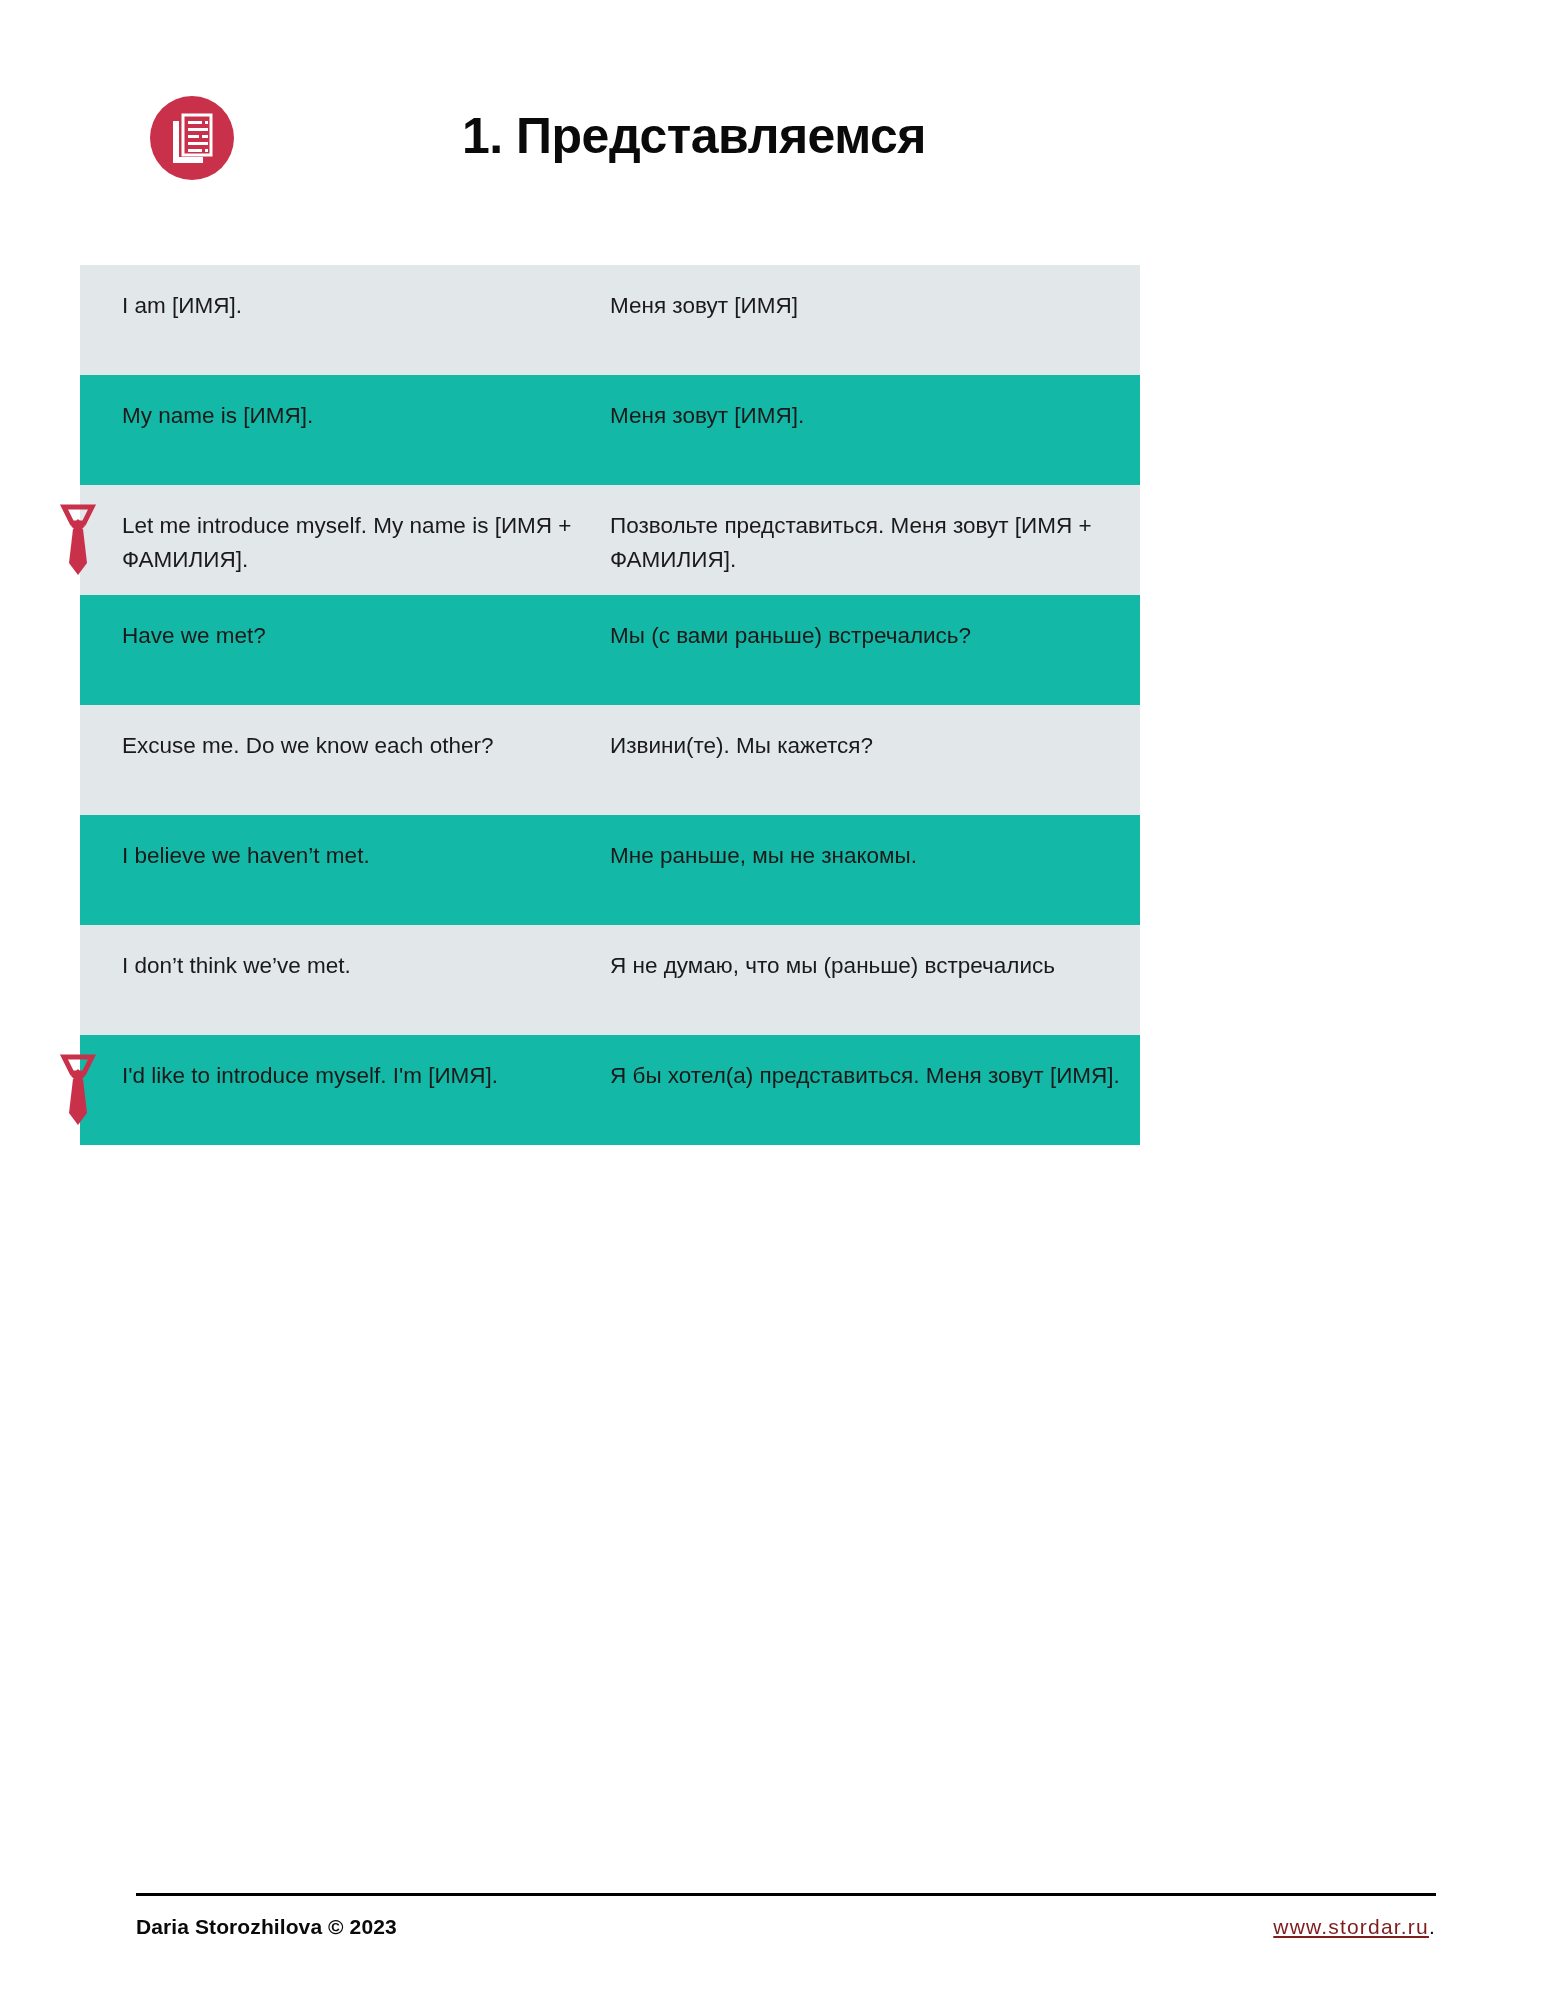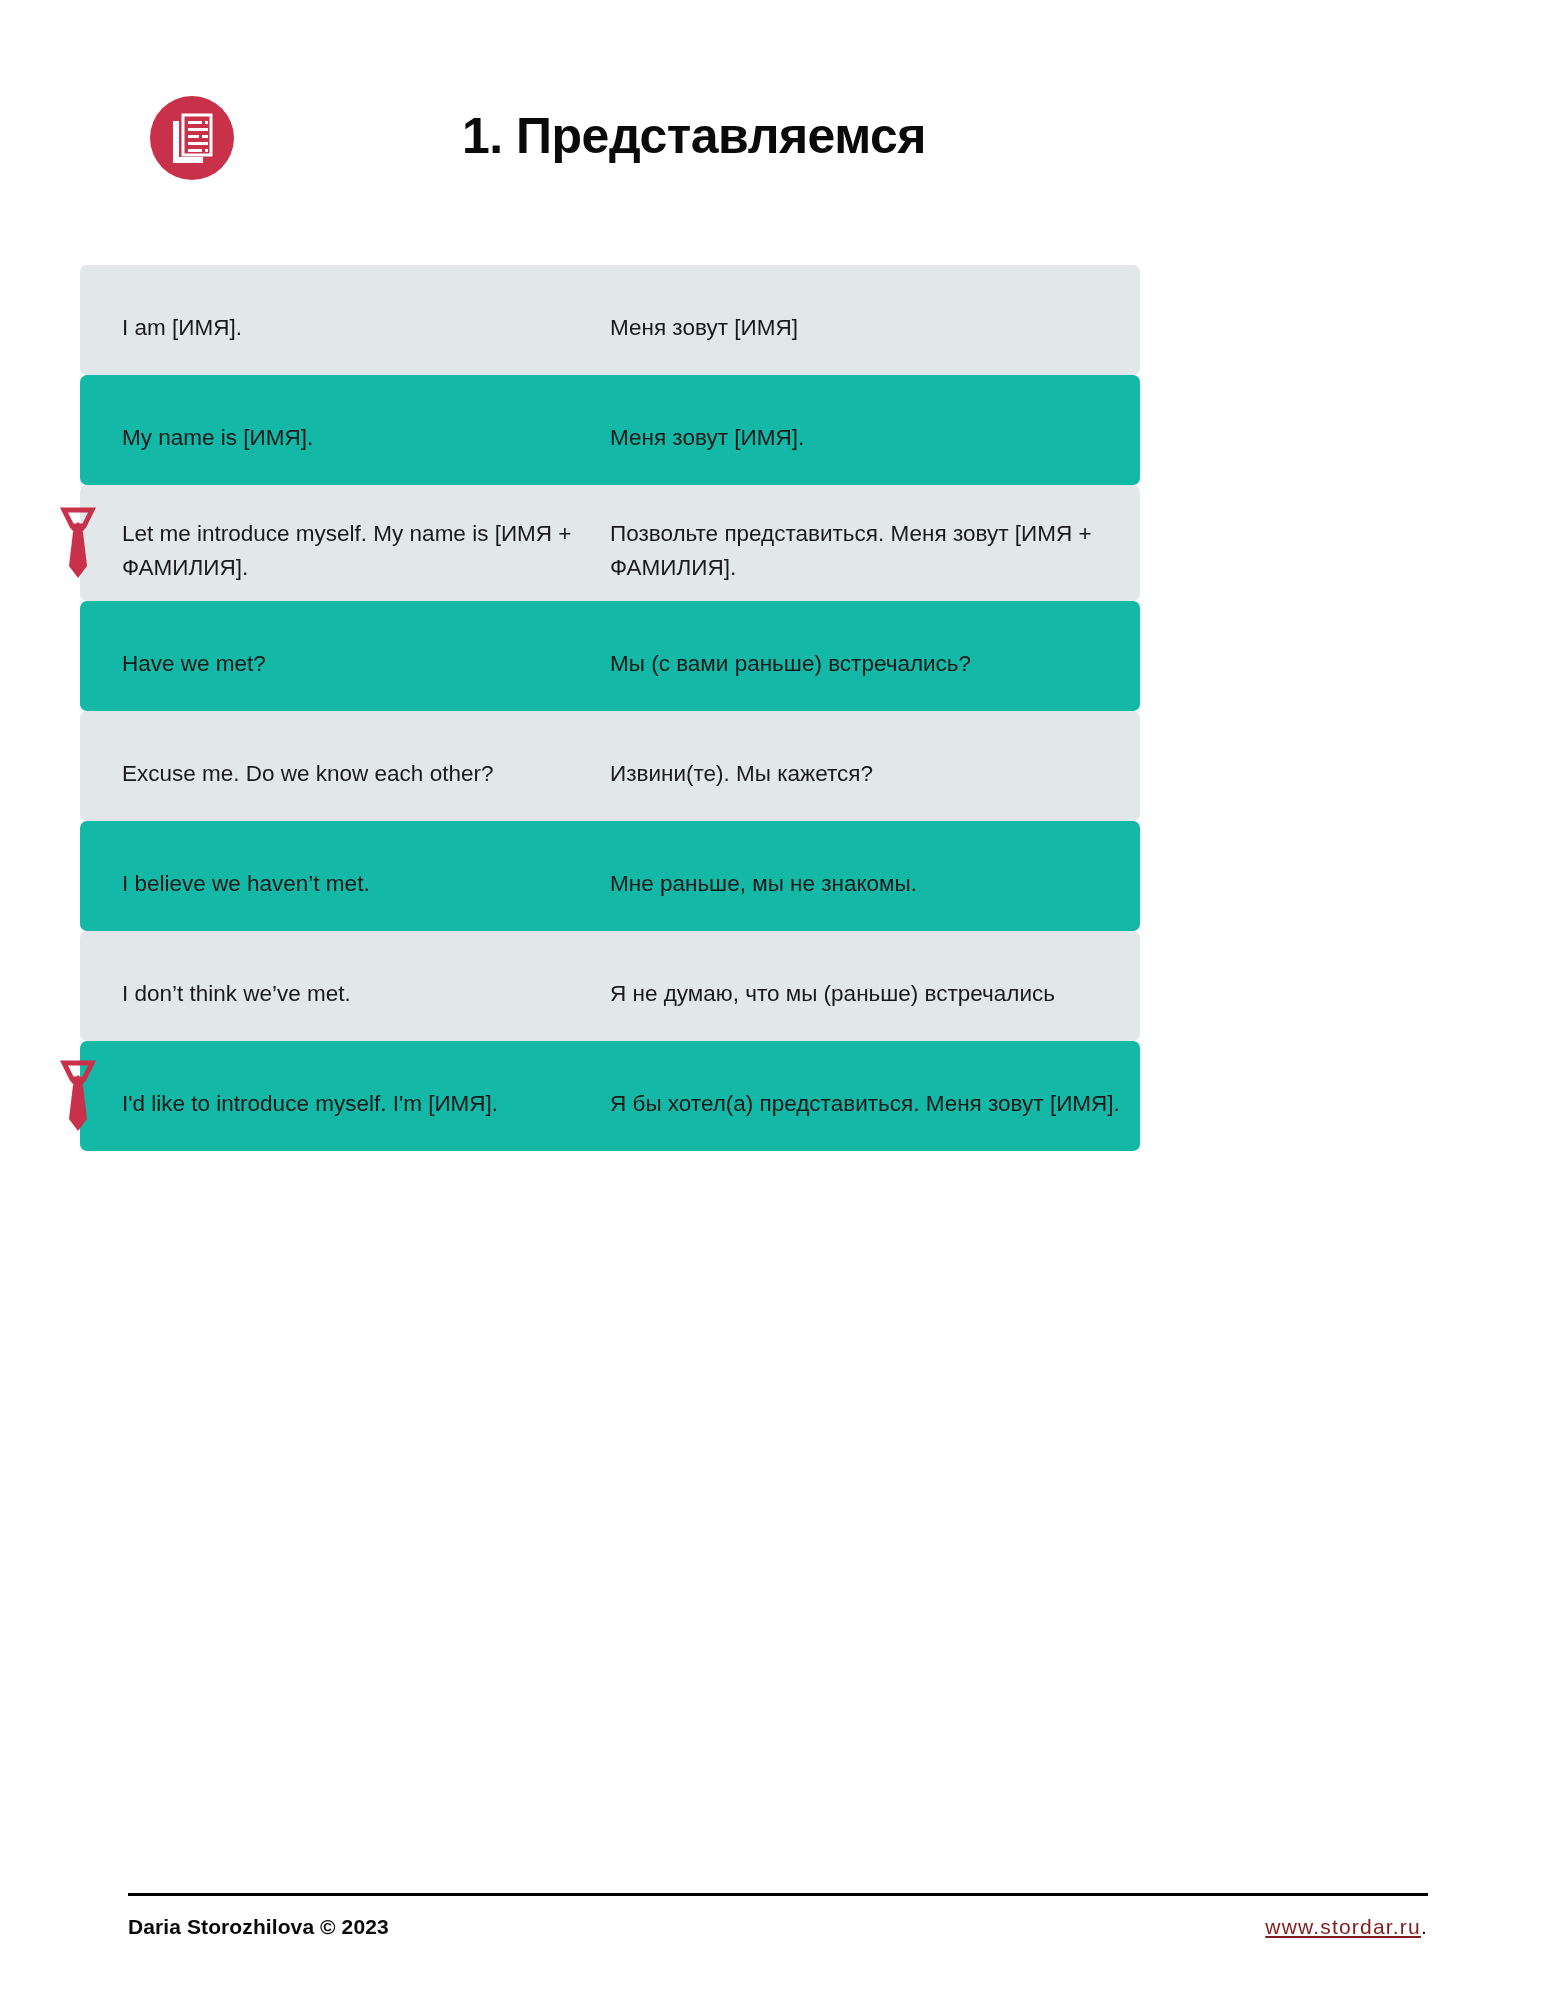--- a/index.html
+++ b/index.html
@@ -60,25 +60,23 @@
   
   .phrase-table {
     position: absolute;
     left: 80px;
     top: 265px;
     width: 1060px;
   }
   .phrase-row {
     position: relative;
     display: flex;
-    align-items: center;
     box-sizing: border-box;
-    padding: 16px 0 0 42px;
+    padding: 8px 0 0 42px;
     min-height: 110px;
-    border-radius: 7px;
   }
   .phrase-row.shaded { background: #E2E7EA; }
   .phrase-row.plain  { background: #14b8a6; }
 
   .cell {
     font-size: 22.5px;
     line-height: 34px;
     color: #1a1a1a;
     box-sizing: border-box;
     padding: 16px 0;
@@ -98,21 +96,21 @@
     top: 50%;
     transform: translateY(-50%);
     width: 40px;
     height: 74px;
   }
   .tie-marker svg { display: block; }
 
   
   .footer {
     position: absolute;
-    left: 128px;
+    left: 136px;
     top: 1893px;
     width: 1300px;
   }
   .footer-rule {
     width: 1300px;
     height: 3px;
     background: #000000;
   }
   .footer-row {
     display: flex;

